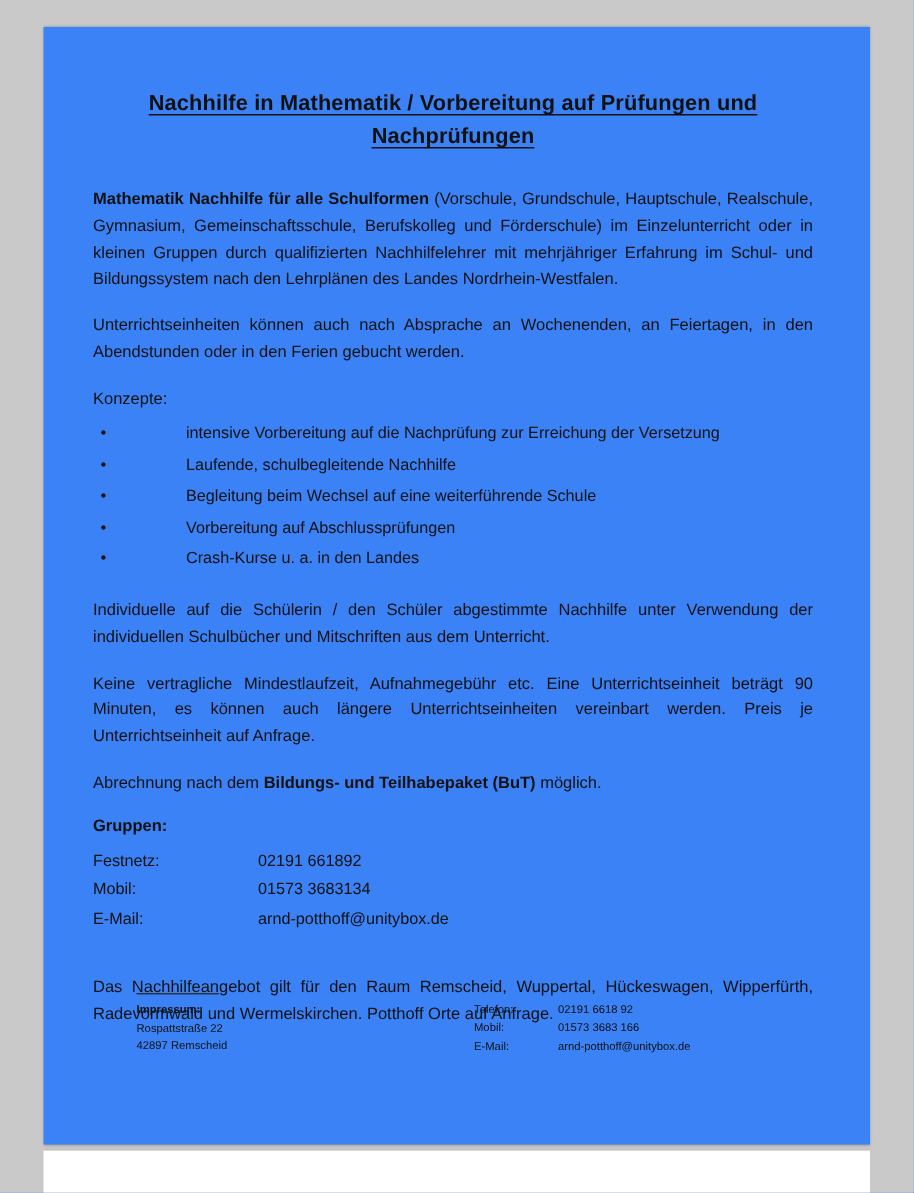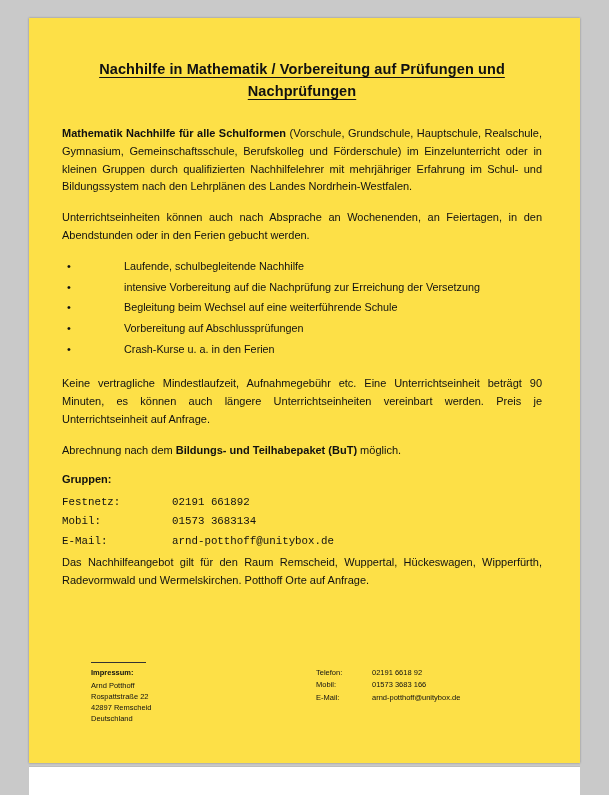--- a/index.html
+++ b/index.html
@@ -18,21 +18,21 @@
     width: 609px;
     height: 795px;
     background: #c9c9c9;
   }
   .page {
     position: absolute;
     left: 29px;
     top: 18px;
     width: 551px;
     height: 745px;
-    background: #fde047;
+    background: #3b82f6;
     box-shadow: 0 0 2px rgba(0,0,0,0.35);
     overflow: hidden;
   }
   .content {
     position: absolute;
     left: 33px;
     top: 40px;
     width: 480px;
   }
   .doc-title {
@@ -80,22 +80,21 @@
     font-size: 11px;
   }
   .contact-head {
     font-size: 11px;
     font-weight: bold;
     color: #111;
     margin: 4px 0 9px 0;
   }
   table.contact {
     border-collapse: collapse;
-    margin: 0 0 2px 0;
-    font-family: Liberation Mono, monospace;
+    margin: 0 0 26px 0;
   }
   table.contact td {
     font-size: 10.8px;
     color: #111;
     line-height: 1.62;
     padding: 0 0 2px 0;
     vertical-align: top;
   }
   table.contact td.label { width: 110px; }
   .footer {
@@ -159,29 +158,31 @@
 
     <div class="content">
 
       <h1 class="doc-title">Nachhilfe in Mathematik / Vorbereitung auf Prüfungen und Nachprüfungen</h1>
 
       <p class="para"><span class="b">Mathematik Nachhilfe für alle Schulformen</span><span> (Vorschule, Grundschule, Hauptschule, Realschule, Gymnasium, Gemeinschaftsschule, Berufskolleg und Förderschule) im Einzelunterricht oder in kleinen Gruppen durch qualifizierten Nachhilfelehrer mit mehrjähriger Erfahrung im Schul- und Bildungssystem nach den Lehrplänen des Landes Nordrhein-Westfalen.</span></p>
 
 
       <p class="para">Unterrichtseinheiten können auch nach Absprache an Wochenenden, an Feiertagen, in den Abendstunden oder in den Ferien gebucht werden.</p>
 
+      <div class="section-head">Konzepte:</div>
 
       <ul class="bullets">
+        <li>intensive Vorbereitung auf die Nachprüfung zur Erreichung der Versetzung</li>
         <li>Laufende, schulbegleitende Nachhilfe</li>
-        <li>intensive Vorbereitung auf die Nachprüfung zur Erreichung der Versetzung</li>
         <li>Begleitung beim Wechsel auf eine weiterführende Schule</li>
         <li>Vorbereitung auf Abschlussprüfungen</li>
-        <li>Crash-Kurse u. a. in den Ferien</li>
+        <li>Crash-Kurse u. a. in den Landes</li>
       </ul>
 
+      <p class="para">Individuelle auf die Schülerin / den Schüler abgestimmte Nachhilfe unter Verwendung der individuellen Schulbücher und Mitschriften aus dem Unterricht.</p>
 
       <p class="para">Keine vertragliche Mindestlaufzeit, Aufnahmegebühr etc. Eine Unterrichtseinheit beträgt 90 Minuten, es können auch längere Unterrichtseinheiten vereinbart werden. Preis je Unterrichtseinheit auf Anfrage.</p>
 
       <p class="para"><span>Abrechnung nach dem </span><span class="b">Bildungs- und Teilhabepaket (BuT)</span><span> möglich.</span></p>
 
       <div class="contact-head">Gruppen:</div>
 
       <table class="contact">
         <tbody>
             <tr>
@@ -201,24 +202,22 @@
 
       <p class="para">Das Nachhilfeangebot gilt für den Raum Remscheid, Wuppertal, Hückeswagen, Wipperfürth, Radevormwald und Wermelskirchen. Potthoff Orte auf Anfrage.</p>
 
     </div>
 
     <div class="footer">
       <div class="footer-rule"></div>
       <div class="footer-inner">
         <div class="footer-left">
           <div class="imp-head">Impressum:</div>
-          <div class="line">Arnd Potthoff</div>
           <div class="line">Rospattstraße 22</div>
           <div class="line">42897 Remscheid</div>
-          <div class="line">Deutschland</div>
         </div>
         <table class="footer-contact">
           <tbody>
               <tr>
             <td class="flabel">Telefon:</td>
             <td>02191 6618 92</td>
           </tr>
           <tr>
             <td class="flabel">Mobil:</td>
             <td>01573 3683 166</td>

